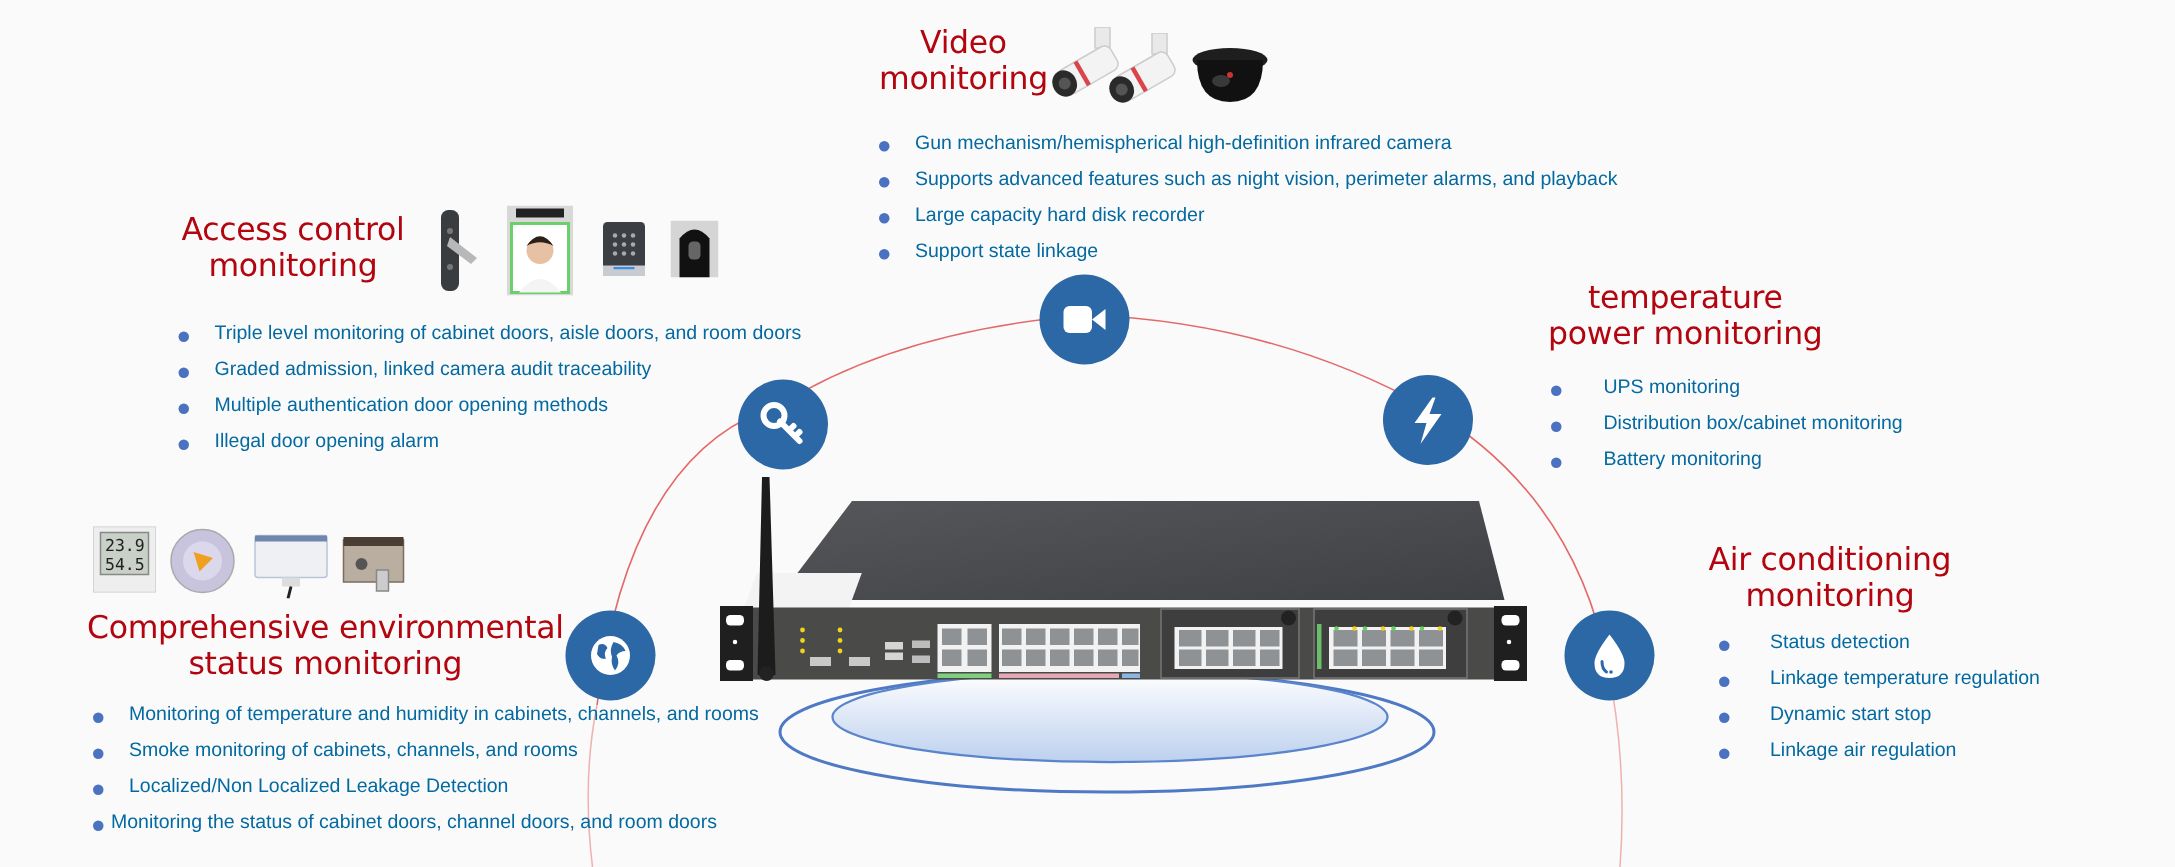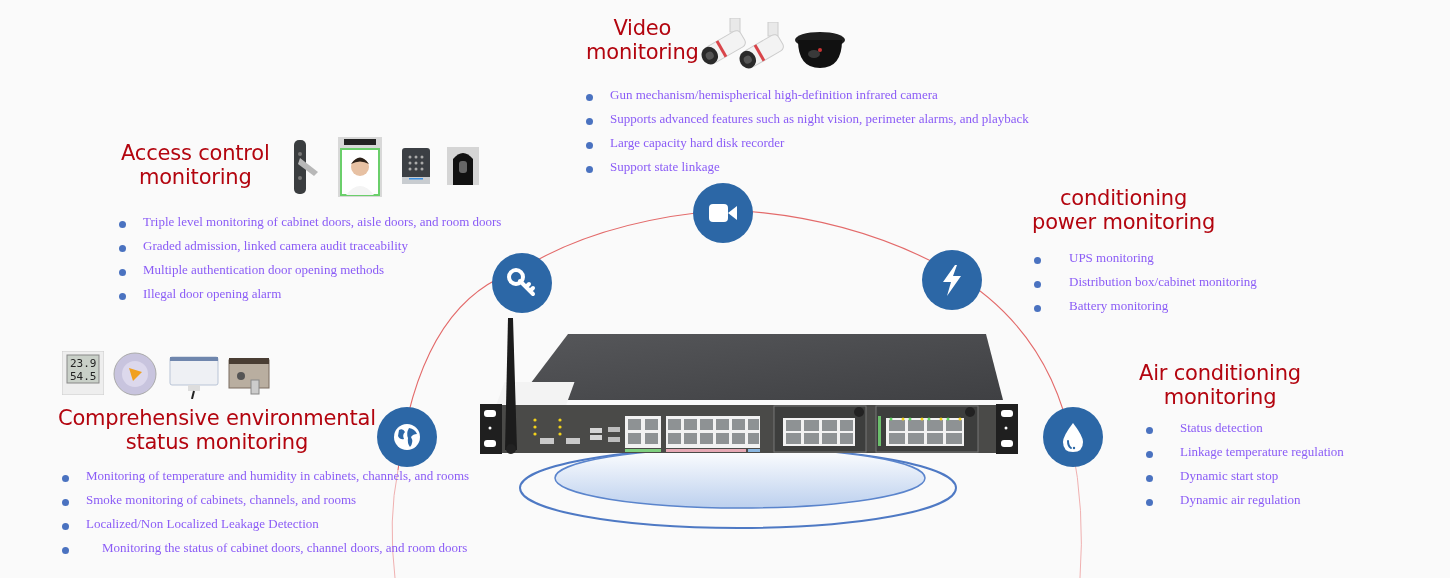--- a/index.html
+++ b/index.html
@@ -10,22 +10,22 @@
     color:#333;
   }
   .abs { position:absolute; }
   .title {
     position:absolute; color:#b3050f; font-size:21px; line-height:24px;
     font-family:"DejaVu Sans", sans-serif; font-weight:normal; letter-spacing:-0.2px;
   }
   .title span { display:block; white-space:nowrap;text-align:center; }
   ul.bullets { position:absolute; list-style:none; margin:0; padding:0; }
   ul.bullets li {
-    position:relative; height:24px; line-height:24px; font-size:13px; color:#8b5cf6;
-    white-space:nowrap; font-family:Liberation Serif, serif;
+    position:relative; height:24px; line-height:24px; font-size:13px; color:#0369a1;
+    white-space:nowrap; font-family:Liberation Sans, sans-serif;
   }
   ul.bullets li .dot {
     position:absolute; top:11px; width:7px; height:7px; border-radius:50%; background:#4a72c0;
   }
   .circle {
     position:absolute; width:60px; height:60px; border-radius:50%; background:#2c67a6;
     display:flex; align-items:center; justify-content:center;
   }
   .circle svg { width:34px; height:34px; }
   .thumb { position:absolute; }
@@ -137,21 +137,21 @@
   </svg>
 </div>
 <ul class="bullets" style="left:119px;top:210px;">
   <li><span class="dot" style="left:0"></span><span style="margin-left:24px">Triple level monitoring of cabinet doors, aisle doors, and room doors</span></li>
   <li><span class="dot" style="left:0"></span><span style="margin-left:24px">Graded admission, linked camera audit traceability</span></li>
   <li><span class="dot" style="left:0"></span><span style="margin-left:24px">Multiple authentication door opening methods</span></li>
   <li><span class="dot" style="left:0"></span><span style="margin-left:24px">Illegal door opening alarm</span></li>
 </ul>
 
 <div class="title" style="left:1032px;top:186px;">
-  <span>conditioning</span>
+  <span>temperature</span>
   <span>power monitoring</span>
 </div>
 <ul class="bullets" style="left:1034px;top:246px;">
   <li><span class="dot" style="left:0"></span><span style="margin-left:35px">UPS monitoring</span></li>
   <li><span class="dot" style="left:0"></span><span style="margin-left:35px">Distribution box/cabinet monitoring</span></li>
   <li><span class="dot" style="left:0"></span><span style="margin-left:35px">Battery monitoring</span></li>
 </ul>
 
 <div class="thumb" style="left:62px;top:351px;">
   <svg width="42" height="44" viewBox="0 0 42 44">
@@ -185,32 +185,32 @@
   </svg>
 </div>
 <div class="title" style="left:58px;top:406px;">
   <span>Comprehensive environmental</span>
   <span>status monitoring</span>
 </div>
 <ul class="bullets" style="left:62px;top:464px;">
   <li><span class="dot" style="left:0"></span><span style="margin-left:24px">Monitoring of temperature and humidity in cabinets, channels, and rooms</span></li>
   <li><span class="dot" style="left:0"></span><span style="margin-left:24px">Smoke monitoring of cabinets, channels, and rooms</span></li>
   <li><span class="dot" style="left:0"></span><span style="margin-left:24px">Localized/Non Localized Leakage Detection</span></li>
-  <li><span class="dot" style="left:0"></span><span style="margin-left:40px">Monitoring the status of cabinet doors, channel doors, and room doors</span></li>
+  <li><span class="dot" style="left:0"></span><span style="margin-left:12px">Monitoring the status of cabinet doors, channel doors, and room doors</span></li>
 </ul>
 
 <div class="title" style="left:1139px;top:361px;">
   <span>Air conditioning</span>
   <span>monitoring</span>
 </div>
 <ul class="bullets" style="left:1146px;top:416px;">
   <li><span class="dot" style="left:0"></span><span style="margin-left:34px">Status detection</span></li>
   <li><span class="dot" style="left:0"></span><span style="margin-left:34px">Linkage temperature regulation</span></li>
   <li><span class="dot" style="left:0"></span><span style="margin-left:34px">Dynamic start stop</span></li>
-  <li><span class="dot" style="left:0"></span><span style="margin-left:34px">Dynamic air regulation</span></li>
+  <li><span class="dot" style="left:0"></span><span style="margin-left:34px">Linkage air regulation</span></li>
 </ul>
 
 <div class="circle" style="left:693px;top:183px;">
   <svg viewBox="0 0 34 34">
     <rect x="3" y="8" width="19" height="18" rx="4" fill="#fff"></rect>
     <path d="M22 17 L31 10 L31 24 Z" fill="#fff"></path>
   </svg>
 </div>
 <div class="circle" style="left:492px;top:253px;">
   <svg viewBox="0 0 34 34">

